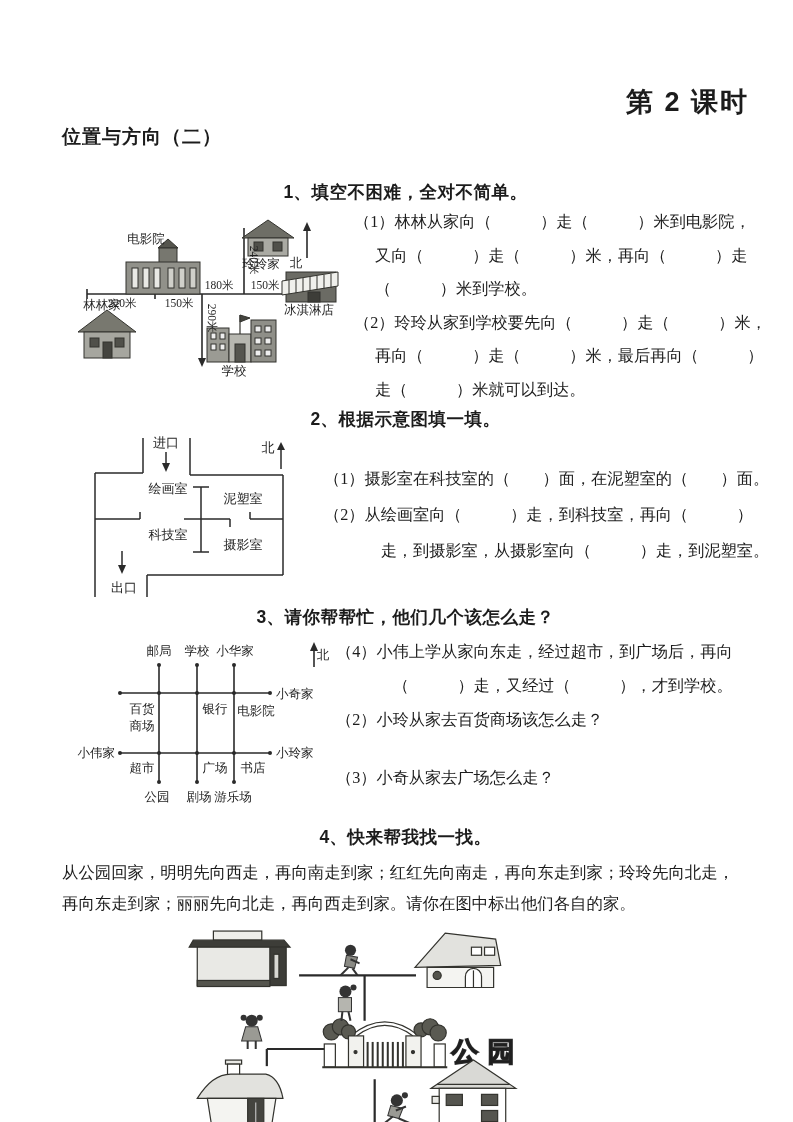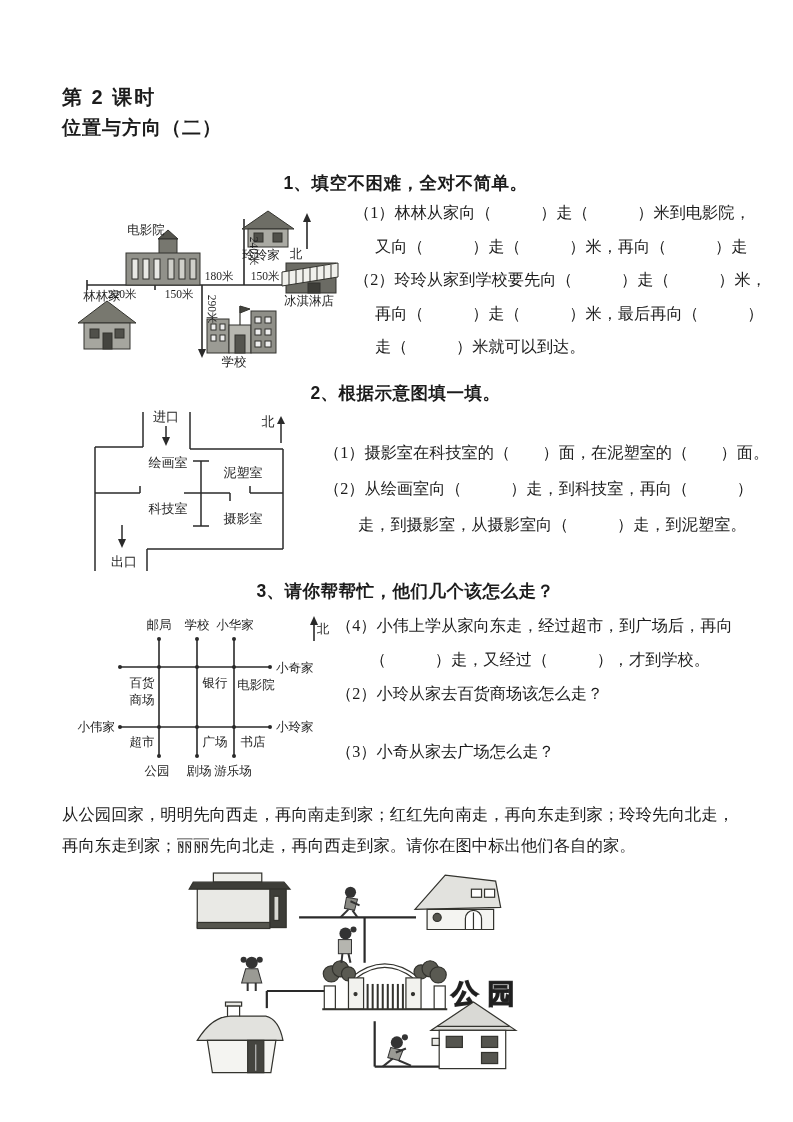--- a/index.html
+++ b/index.html
@@ -1,27 +1,27 @@
 <!DOCTYPE html>
 <html><head>
 <meta charset="utf-8">
 <style>
   html,body{margin:0;padding:0;background:#fff;}
   body{width:793px;height:1122px;overflow:hidden;color:#1c1c1c;
        font-family:"Liberation Serif","DejaVu Serif",serif;}
   .page{box-sizing:border-box;width:793px;height:1122px;padding:84px 44px 0 62px;}
-  .title{text-align:left;font-size:20px;font-weight:bold;
+  .title{text-align:right;font-size:27px;font-weight:bold;
          font-family:"Liberation Sans","DejaVu Sans",sans-serif;letter-spacing:2px;}
   .subtitle{font-size:19px;font-weight:bold;margin-top:4px;
             font-family:"Liberation Sans","DejaVu Sans",sans-serif;letter-spacing:1px;}
   .q-heading{font-size:17.5px;font-weight:bold;letter-spacing:.5px;
              font-family:"Liberation Sans","DejaVu Sans",sans-serif;text-align:center;}
   .row{display:flex;align-items:flex-start;}
   .fl{font-size:16.2px;line-height:33.5px;white-space:nowrap;}
-  .cont{padding-left:2.1em;}
+  .cont{padding-left:2.1em;text-align:right;}
   .cont-s{padding-left:1.3em;}
   svg text{font-family:"Liberation Serif","DejaVu Serif",serif;fill:#1f1f1f;}
   .sec1{margin-top:30px;}
   .q1-text{padding:2px 0 0 4px;}
   .sec2{margin-top:0px;}
   .q2-map{margin:4px 0 0 12px;}
   .q2-text{padding:30px 0 0 10px;}
   .q2-text .fl{line-height:36px;}
   .sec3{margin-top:2px;}
   .q3-map{margin:6px 0 0 10px;}
@@ -126,20 +126,21 @@
         <text x="60" y="95" font-size="11.5" text-anchor="middle">220米</text>
         <text x="117" y="95" font-size="11.5" text-anchor="middle">150米</text>
         <text x="157" y="77" font-size="11.5" text-anchor="middle">180米</text>
         <text x="203" y="77" font-size="11.5" text-anchor="middle">150米</text>
         <text x="188" y="48" font-size="11.5" text-anchor="middle" transform="rotate(90 188 48)">240米</text>
         <text x="146" y="106" font-size="11.5" text-anchor="middle" transform="rotate(90 146 106)">290米</text>
       </svg>
       <div class="q1-text">
         <div class="fl">（1）林林从家向（　　　）走（　　　）米到电影院，</div>
         <div class="fl cont-s">又向（　　　）走（　　　）米，再向（　　　）走</div>
+        <div class="fl cont-s">（　　　）米到学校。</div>
         <div class="fl">（2）玲玲从家到学校要先向（　　　）走（　　　）米，</div>
         <div class="fl cont-s">再向（　　　）走（　　　）米，最后再向（　　　）</div>
         <div class="fl cont-s">走（　　　）米就可以到达。</div>
       </div>
     </div>
   </section>
 
   <section class="sec2">
     <div class="q-heading">2、根据示意图填一填。</div>
     <div class="row">
@@ -242,20 +243,21 @@
       <div class="q3-text">
         <div class="fl">（4）小伟上学从家向东走，经过超市，到广场后，再向</div>
         <div class="fl cont">（　　　）走，又经过（　　　），才到学校。</div>
         <div class="fl">（2）小玲从家去百货商场该怎么走？</div>
         <div class="fl q3-item3">（3）小奇从家去广场怎么走？</div>
       </div>
     </div>
   </section>
 
   <section class="sec4">
+    <div class="q-heading">4、快来帮我找一找。</div>
     <div class="q4-body">从公园回家，明明先向西走，再向南走到家；红红先向南走，再向东走到家；玲玲先向北走，再向东走到家；丽丽先向北走，再向西走到家。请你在图中标出他们各自的家。</div>
     <div class="q4-illo">
       <svg width="345" height="252" viewBox="0 0 340 250">
 
         <g stroke="#2a2a2a" stroke-width="2.2" fill="none">
           <line x1="117" y1="52" x2="233" y2="52"></line>
           <line x1="182" y1="52" x2="182" y2="97"></line>
           <line x1="85" y1="125" x2="143" y2="125"></line>
           <line x1="85" y1="125" x2="85" y2="142"></line>
           <line x1="192" y1="155" x2="192" y2="200"></line>

